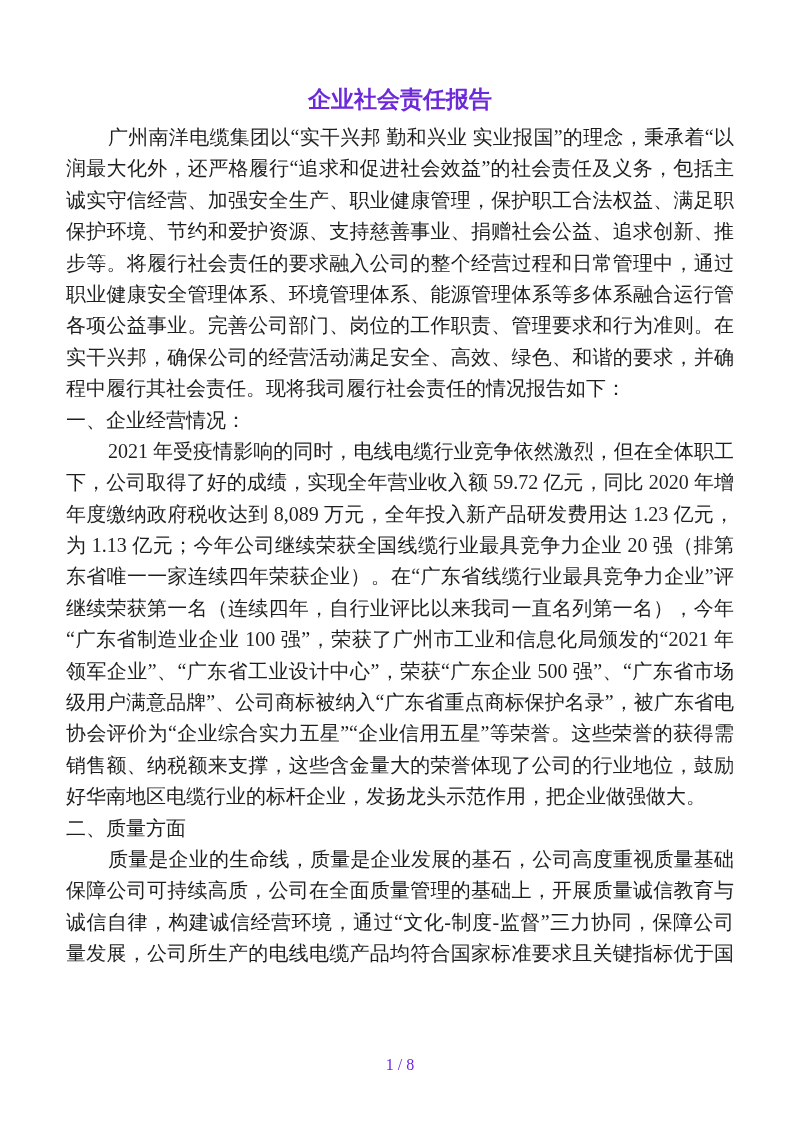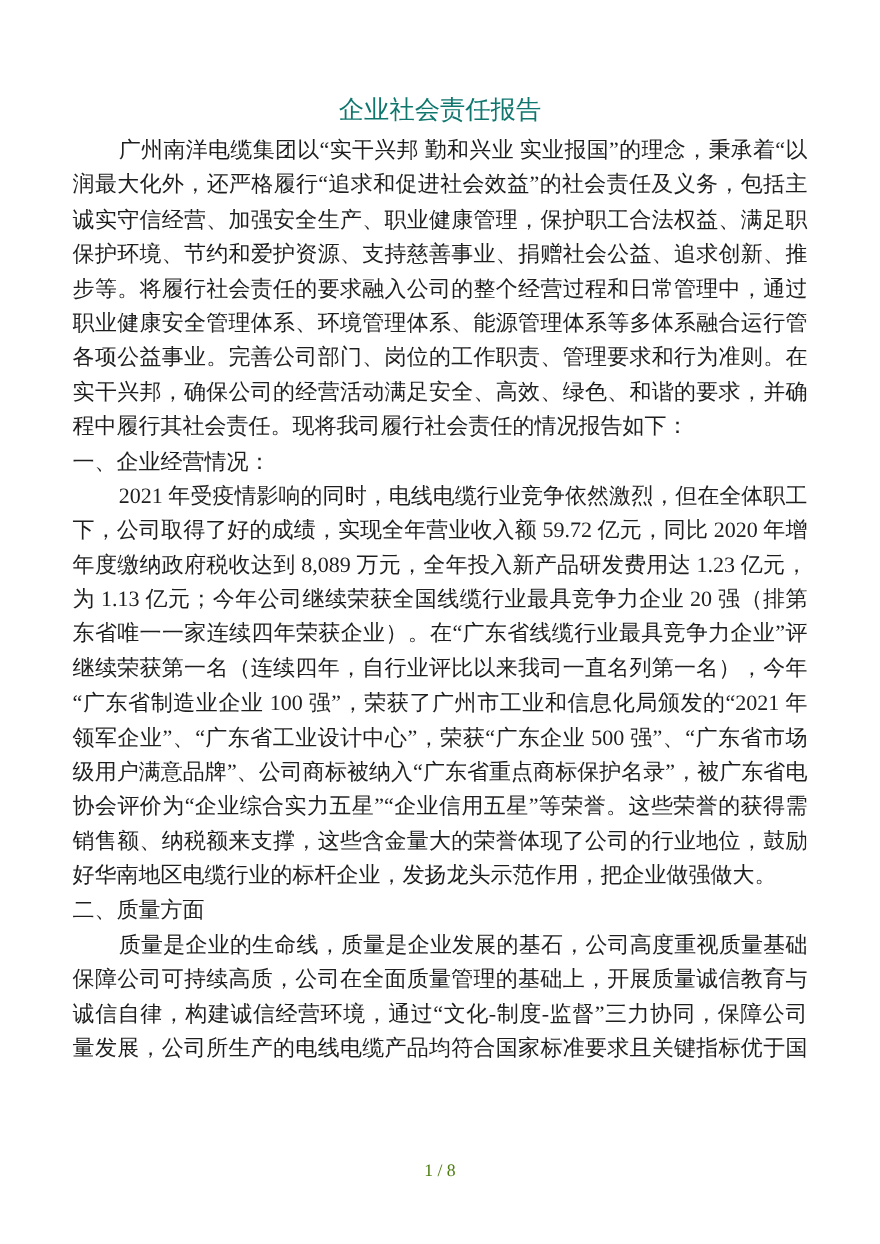--- a/index.html
+++ b/index.html
@@ -13,23 +13,23 @@
     font-family: "Liberation Serif", "DejaVu Serif", serif;
     color: #1e1e1e;
   }
   .doc-title {
     position: absolute;
     top: 87px;
     left: 0;
     width: 100%;
     text-align: center;
     font-size: 23px;
-    font-weight: normal;
+    font-weight: bold;
     line-height: 25px;
-    color: #0f766e;
+    color: #6d28d9;
   }
   .content {
     position: absolute;
     top: 122px;
     left: 66px;
     width: 668px;
   }
   .line {
     height: 31.4px;
     line-height: 31.4px;
@@ -41,21 +41,21 @@
   .line.left { text-align: center; text-align-last: left; }
   .line.indent { text-indent: 2.1em; }
   .footer {
     position: absolute;
     top: 1054px;
     left: 0;
     width: 100%;
     text-align: center;
     font-size: 16px;
     line-height: 22px;
-    color: #4d7c0f;
+    color: #6d28d9;
   }
 </style>
 </head>
 <body>
 
 <div class="page">
 
   <h1 class="doc-title">企业社会责任报告</h1>
 
   <div class="content">

